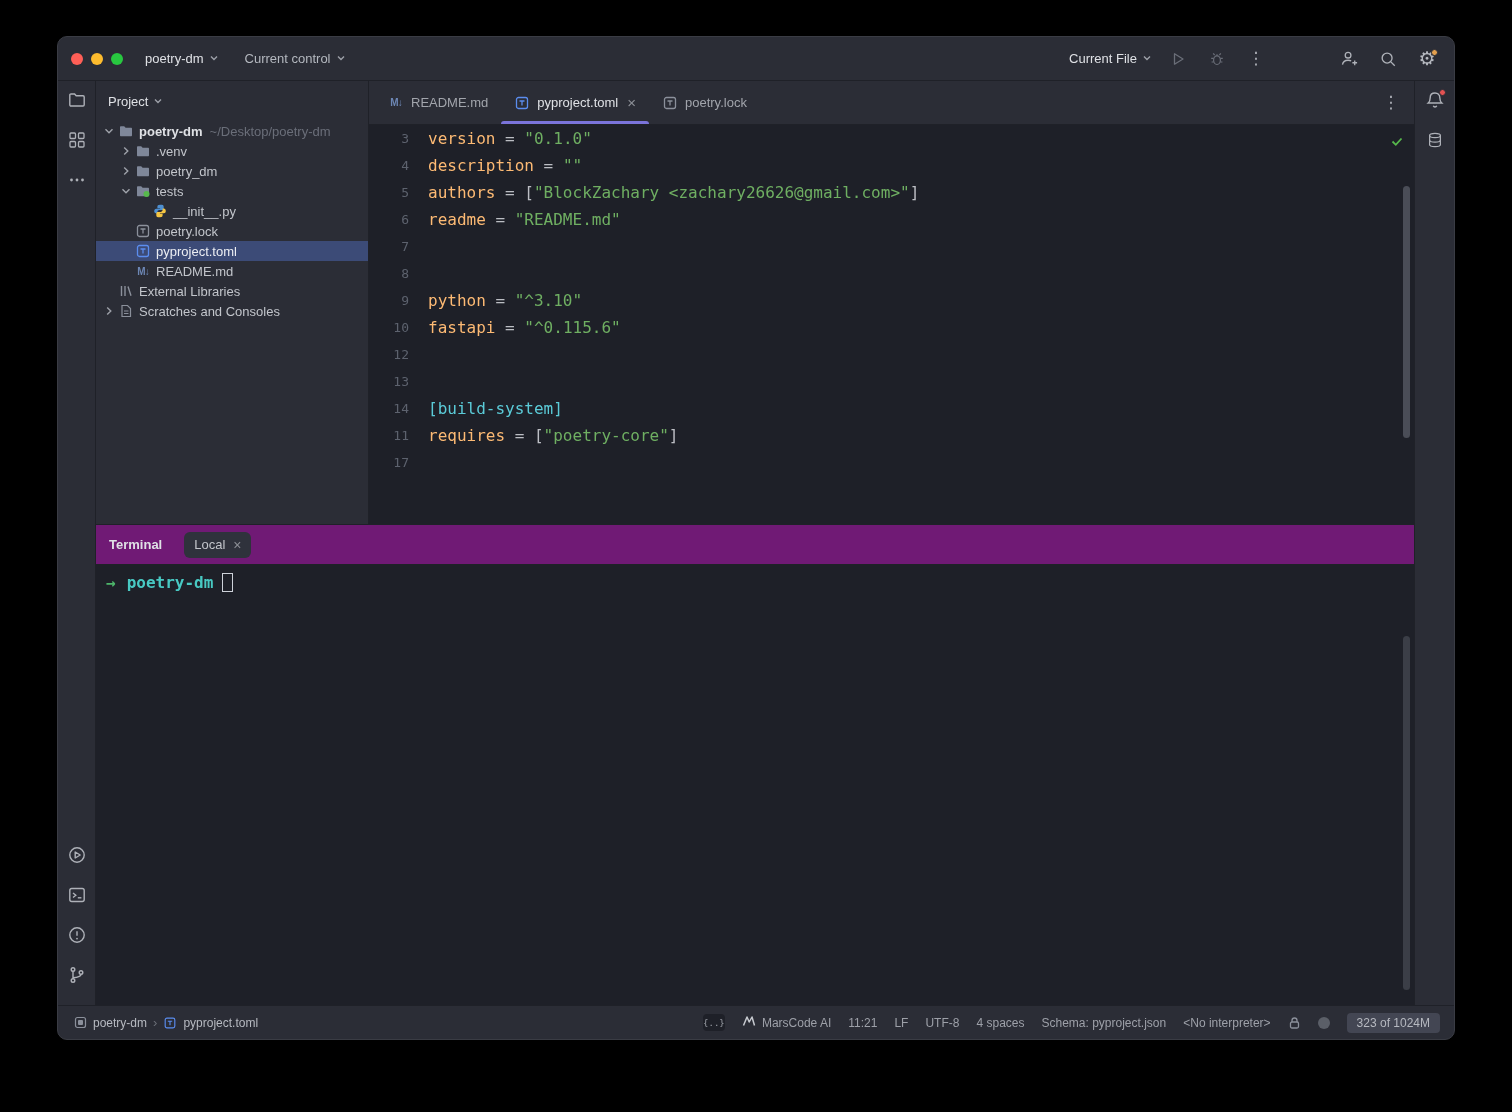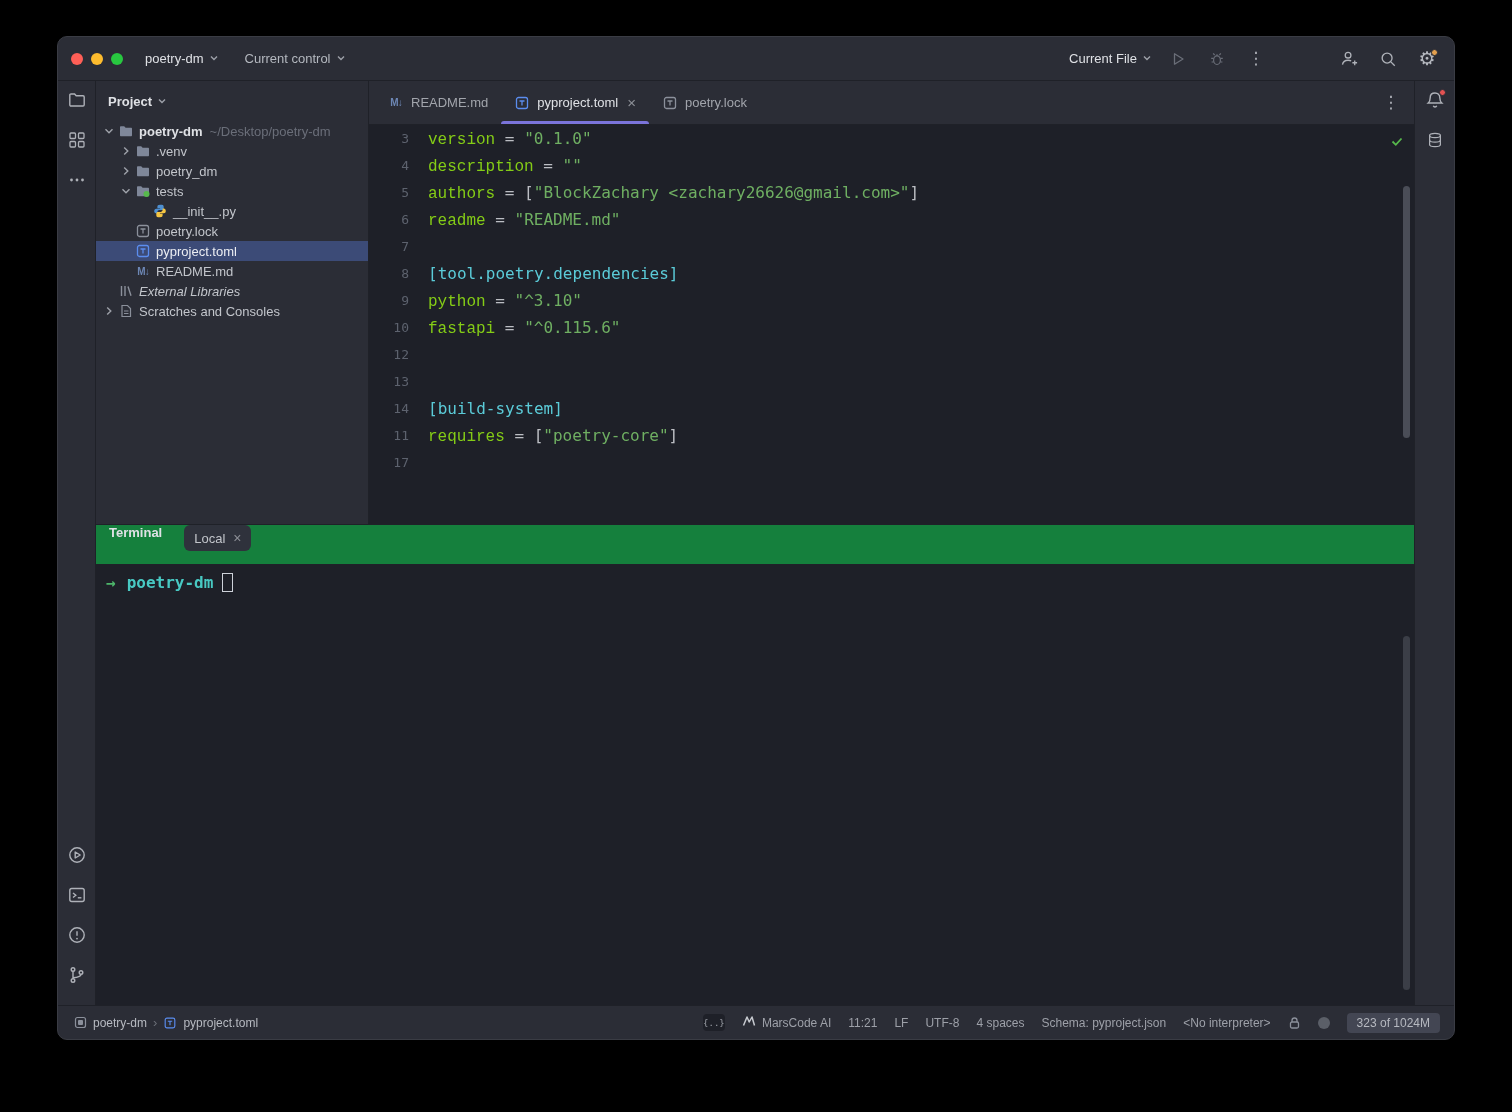--- a/index.html
+++ b/index.html
@@ -38,21 +38,21 @@
   .red-dot { position:absolute; top:3px; right:3px; width:7px; height:7px; border-radius:50%;
     background:#e35252; border:1.5px solid #2b2d36; }
 
   .center { flex:1; display:flex; flex-direction:column; min-width:0; }
   .upper { flex:0 0 443px; display:flex; min-height:0; }
 
   
   .project-panel { flex:0 0 273px; border-right:1px solid #1f2128; display:flex;
     flex-direction:column; overflow:hidden; }
   .panel-header { height:40px; display:flex; align-items:center; gap:5px; padding:0 12px; }
-  .panel-title { color:#dfe1e5; font-size:13px; font-weight:700;text-align:center; }
+  .panel-title { color:#dfe1e5; font-size:13px; font-weight:400;text-align:center; }
   .tree { flex:1; overflow:hidden; }
   .tree-row { height:20px; display:flex; align-items:center; font-size:13px; color:#c2c5cb;
     white-space:nowrap; cursor:default; }
   .tree-row.selected { background:#3c4b77; color:#eceef3; }
   .tree-row .icon { width:16px; height:16px; display:inline-flex; align-items:center;
     justify-content:center; margin-right:5px; flex:none; }
   .tree-row .chev { width:14px; margin-right:2px; }
   .chev-spacer { display:inline-block; width:16px; flex:none; }
   .tree-label.bold { font-weight:700; color:#dfe1e5; }
   .tree-hint { margin-left:7px; color:#6a6e79; }
@@ -74,32 +74,32 @@
   .tab-opts { margin-left:auto; align-self:center; margin-right:10px; }
 
   .editor-body { flex:1; position:relative; background:#1e2028; overflow:hidden;
     font-family:"DejaVu Sans Mono", monospace; }
   .code-line { height:27px; line-height:27px; display:flex; font-size:16px; white-space:pre; }
   .code-line.current { background:#2c3042; }
   .lnum { flex:none; width:40px; text-align:right; margin-right:19px; color:#5d626e;
     font-size:13px; }
   .code-line.current .lnum { color:#b9c0d4; }
   .ltext { white-space:pre; }
-  .tok-key { color:#84cc16;font-family:Liberation Mono, monospace; }
+  .tok-key { color:#fdba74; }
   .tok-section { color:#5bcbd8; }
   .tok-op { color:#bcbec4; }
   .tok-str { color:#6faf62; }
   .check { position:absolute; top:8px; right:10px; }
   .scrollbar { position:absolute; border-radius:4px; }
   .scrollbar.ed { right:4px; top:61px; width:7px; height:252px; background:#4a4d57; }
   .scrollbar.term { right:4px; top:71px; width:7px; height:354px; background:#3b3e47; }
 
   
   .terminal { flex:1; display:flex; flex-direction:column; border-top:1px solid #1f2128; min-height:0; }
-  .term-header { flex:0 0 40px; background:#15803d; display:flex; 
+  .term-header { flex:0 0 40px; background:#701a75; display:flex; align-items:center;
     padding-left:13px; border-bottom:1px solid #1f2128; }
   .term-title { color:#dfe1e5; font-size:13px; font-weight:700; }
   .term-tab { margin-left:22px; height:26px; display:flex; align-items:center; gap:8px;
     padding:0 10px; background:#2f323c; border-radius:6px; color:#c2c5cb; font-size:13px; }
   .term-tab .close { color:#8d9097; font-size:14px; }
   .term-body { flex:1; background:#1e2028; position:relative; padding:5px 0 0 10px; }
   .prompt { display:flex; align-items:center; height:24px;
     font-family:"DejaVu Sans Mono", monospace; font-size:16px; }
   .prompt .arrow { color:#4db56a; font-weight:700; margin-right:11px; }
   .prompt .pname { color:#48c9c3; font-weight:700; }
@@ -333,21 +333,21 @@
                 </span>
                 <span class="tree-label">pyproject.toml</span>
               </div>
               <div class="tree-row" style="padding-left: 23px;">
                 <span class="chev-spacer"></span>
                 <span class="icon ">
                   <span class="md-glyph">M↓</span>
                 </span>
                 <span class="tree-label">README.md</span>
               </div>
-              <div class="tree-row" style="padding-left: 6px; font-style: italic;">
+              <div class="tree-row" style="padding-left: 6px;">
                 <span class="chev-spacer"></span>
                 <span class="icon ">
                   <svg width="16" height="16" viewBox="0 0 16 16">
                     <path d="M3.5 3v10M7 3v10M10 3.5l3 9.2" stroke="#8b909b" stroke-width="1.4" fill="none"></path>
                   </svg>
                 </span>
                 <span class="tree-label">External Libraries</span>
               </div>
               <div class="tree-row" style="padding-left: 6px;">
                 <span class="icon chev">
@@ -397,21 +397,21 @@
               </div>
             <span class="tbicon tab-opts">⋮</span>
           </div>
           <div class="editor-body">
             <div>
                 <div class="code-line"><span class="lnum">3</span><span class="ltext"><span class="tok-key">version</span><span class="tok-op"> = </span><span class="tok-str">"0.1.0"</span></span></div>
                 <div class="code-line"><span class="lnum">4</span><span class="ltext"><span class="tok-key">description</span><span class="tok-op"> = </span><span class="tok-str">""</span></span></div>
                 <div class="code-line"><span class="lnum">5</span><span class="ltext"><span class="tok-key">authors</span><span class="tok-op"> = [</span><span class="tok-str">"BlockZachary &lt;zachary26626@gmail.com&gt;"</span><span class="tok-op">]</span></span></div>
                 <div class="code-line"><span class="lnum">6</span><span class="ltext"><span class="tok-key">readme</span><span class="tok-op"> = </span><span class="tok-str">"README.md"</span></span></div>
                 <div class="code-line"><span class="lnum">7</span><span class="ltext"></span></div>
-                <div class="code-line"><span class="lnum">8</span><span class="ltext"><span class="tok-section">[tool.poetry.dependencies]</span></span></div>
+                <div class="code-line"><span class="lnum">8</span></div>
                 <div class="code-line"><span class="lnum">9</span><span class="ltext"><span class="tok-key">python</span><span class="tok-op"> = </span><span class="tok-str">"^3.10"</span></span></div>
                 <div class="code-line"><span class="lnum">10</span><span class="ltext"><span class="tok-key">fastapi</span><span class="tok-op"> = </span><span class="tok-str">"^0.115.6"</span></span></div>
                 <div class="code-line"><span class="lnum">12</span><span class="ltext"></span></div>
                 <div class="code-line"><span class="lnum">13</span><span class="ltext"></span></div>
                 <div class="code-line"><span class="lnum">14</span><span class="ltext"><span class="tok-section">[build-system]</span></span></div>
                 <div class="code-line"><span class="lnum">11</span><span class="ltext"><span class="tok-key">requires</span><span class="tok-op"> = [</span><span class="tok-str">"poetry-core"</span><span class="tok-op">]</span></span></div>
                 <div class="code-line"><span class="lnum">17</span><span class="ltext"></span></div>
               </div>
             <span class="check"><svg width="14" height="14" viewBox="0 0 14 14">
                   <path d="M2.5 7.5l3.3 3.3 5.7-6.3" fill="none" stroke="#57b94c" stroke-width="1.8"></path>

